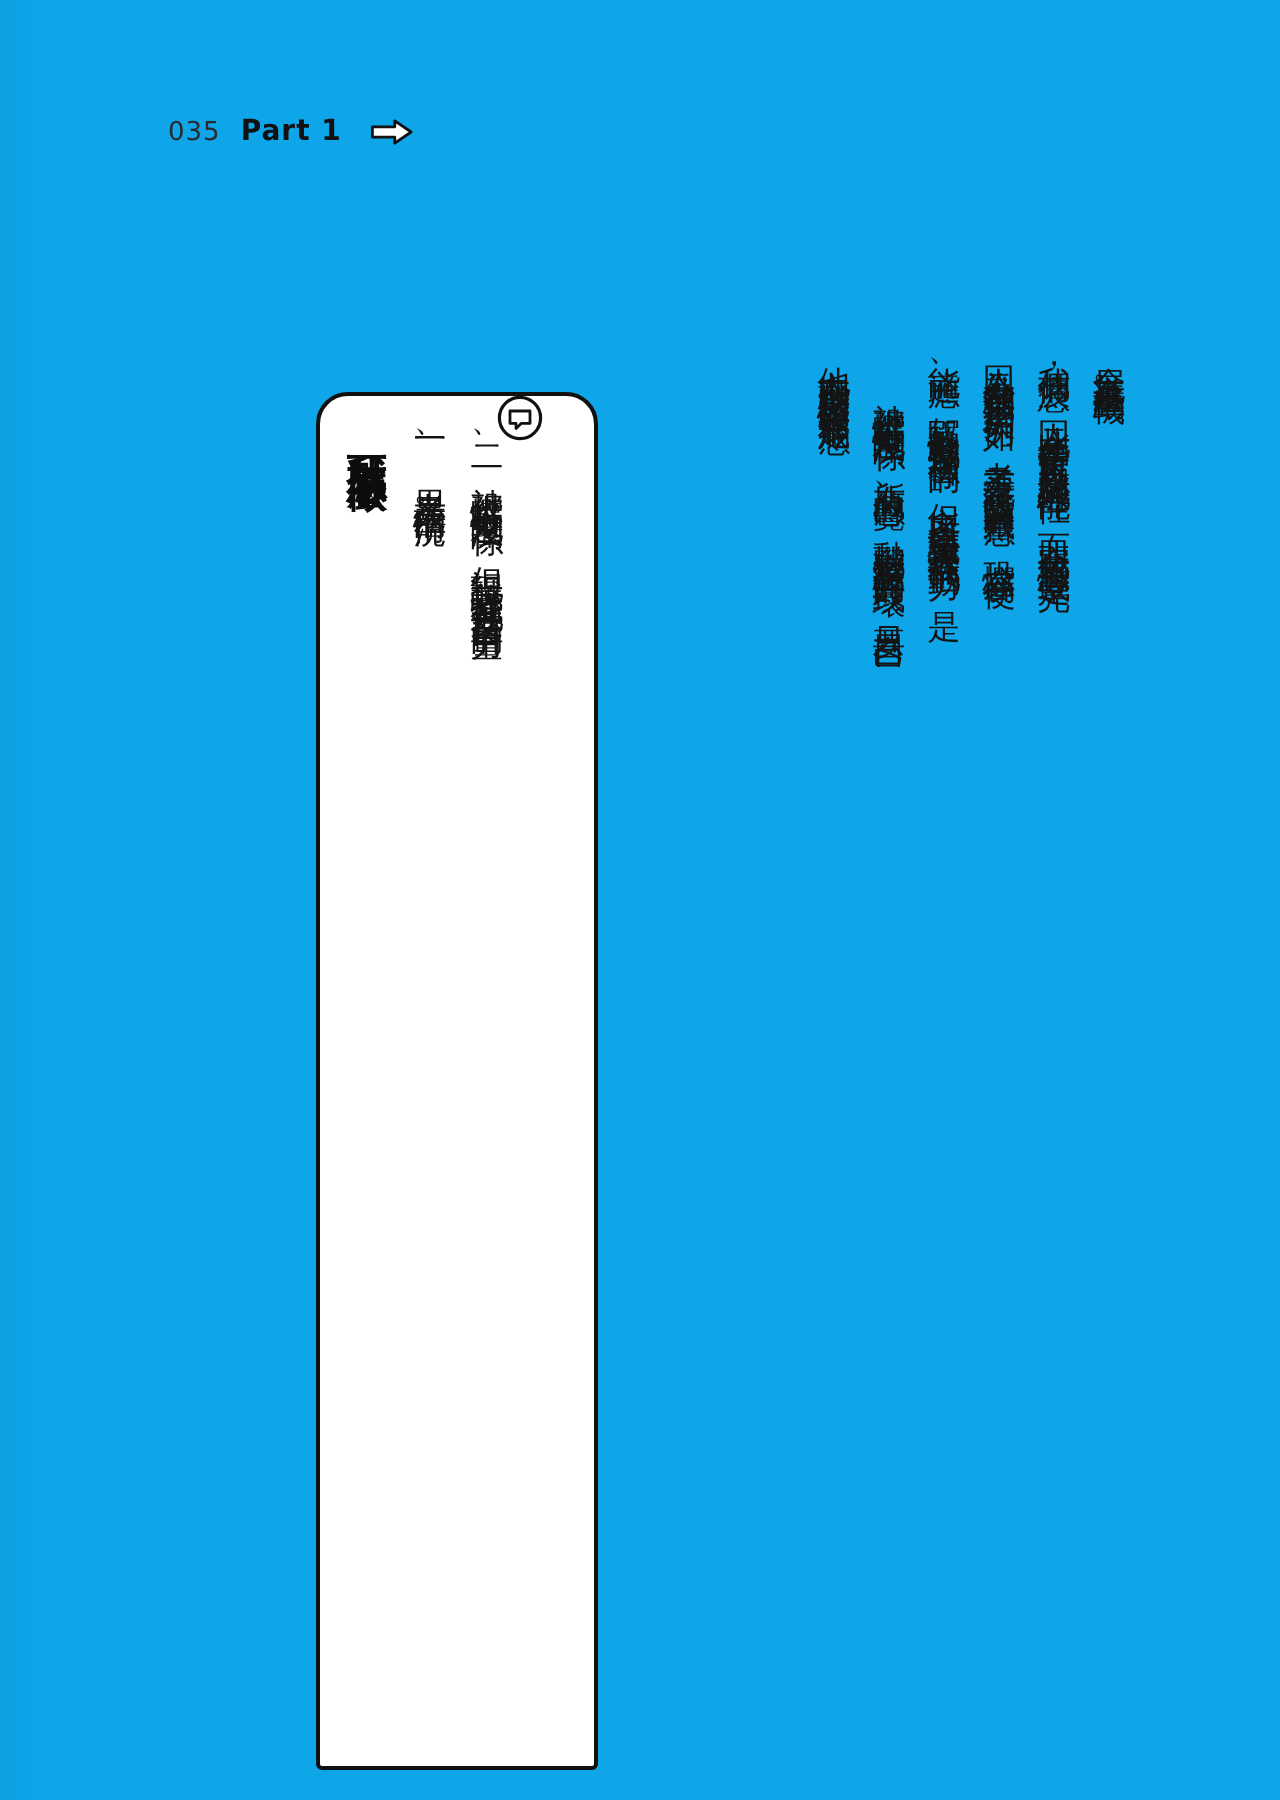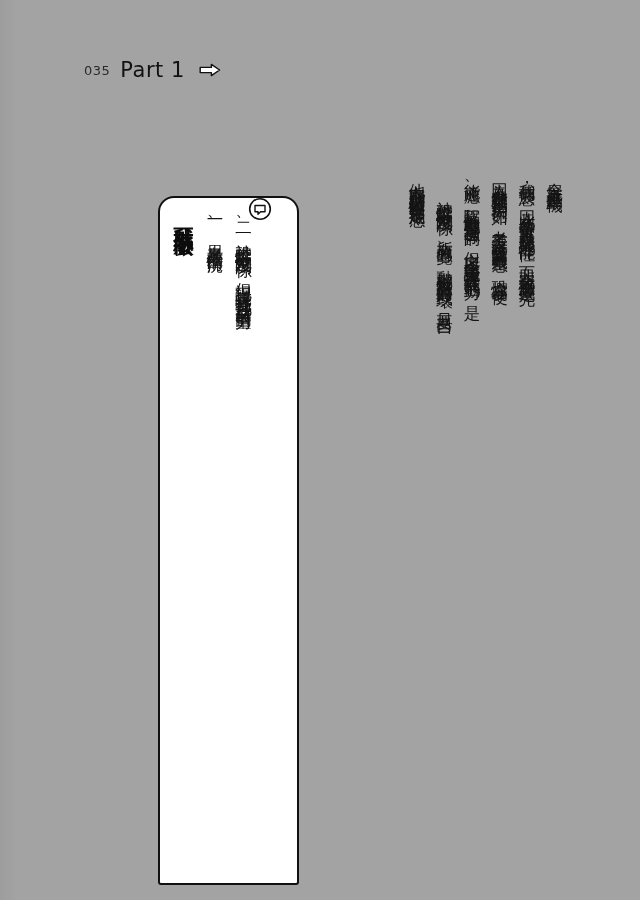--- a/index.html
+++ b/index.html
@@ -13,41 +13,41 @@
     position: relative;
     font-family: "DejaVu Sans", "Liberation Sans", sans-serif;
     color: #1a1a1a;
     overflow: hidden;
   }
 
   
   .page {
     position: absolute;
     inset: 0;
-    background: #a3a3a3;
+    background: #0ea5e9;
   }
 
   
   .header {
     position: absolute;
     top: 58px;
     left: 84px;
     display: flex;
     align-items: center;
     gap: 10px;
     white-space: nowrap;
   }
   .folio {
     font-size: 13px;
     letter-spacing: .5px;
     color: #2a2a2a;
   }
   .part-label {
-    font-size: 21px;
-    font-weight: 400;
+    font-size: 14px;
+    font-weight: 700;
     font-family: "DejaVu Sans", "Liberation Sans", sans-serif;
     letter-spacing: .5px;
     color: #111;
     transform: scaleY(1.04);
   }
   .arrow-icon {
     display: inline-block;
     width: 22px;
     height: 14px;
     position: relative;

